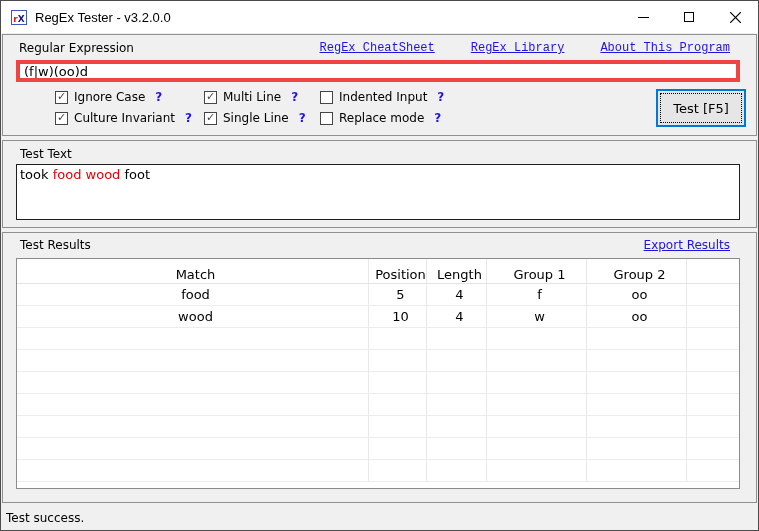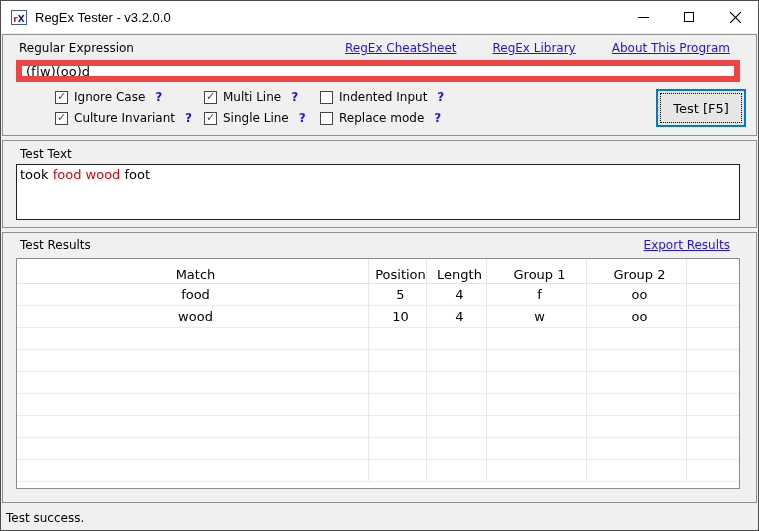--- a/index.html
+++ b/index.html
@@ -21,23 +21,23 @@
   .glyph-max{width:10px;height:10px;border:1px solid #000;}
   
   .panel{position:absolute;left:1px;right:1px;background:#f0f0f0;border:1px solid #8f9092;}
   .panel-regex{top:33px;height:102px;}
   .panel-testtext{top:139px;height:88px;}
   .panel-results{top:231px;height:271px;text-align:center;}
   .panel-label{font-size:12px;color:#000;}
   .link{color:var(--link,#2012e0);text-decoration:underline;cursor:pointer;font-size:12px;}
   
   .rp-row{position:absolute;top:6px;left:16px;right:26px;display:flex;align-items:flex-start;}
-  .rp-row .link{margin-left:36px;white-space:nowrap;}
+  .rp-row .link{margin-left:36px;white-space:nowrap;font-family:Liberation Mono, monospace;}
   .rp-row .link.first{margin-left:auto;}
-  .regex-input{position:absolute;left:13px;right:16px;top:25px;height:22px;border:6px solid #ef4444;background:#fff;
+  .regex-input{position:absolute;left:13px;right:16px;top:25px;height:22px;border:4px solid #ef4444;background:#fff;
     font-family:"DejaVu Sans",sans-serif;font-size:13px;padding:1px 4px;outline:none;}
   .options{position:absolute;inset:0;}
   .opt{position:absolute;display:flex;align-items:center;height:16px;white-space:nowrap;margin-left:40px;}
   .cb{width:13px;height:13px;border:1px solid #454545;background:#fff;display:inline-flex;align-items:center;justify-content:center;margin-right:6px;cursor:pointer;}
   .cb.checked::after{content:"✓";font-size:11px;line-height:1;color:var(--check,#444);margin-top:-1px;}
   .opt-label{font-size:12px;}
   .help{color:var(--help,#2012e0);font-weight:bold;font-size:12px;margin-left:10px;cursor:pointer;text-decoration:none;}
   .btn{position:absolute;display:flex;align-items:center;justify-content:center;font-family:"DejaVu Sans",sans-serif;font-size:13px;cursor:pointer;}
   .btn-copy{left:571px;top:56px;width:76px;height:32px;background:#e2e2e2;border:1px solid #abaaaa;}
   .btn-test{left:653px;top:54px;width:90px;height:38px;background:#e6e6e6;border:2px solid var(--accent,#0078d7);outline:1px dotted #000;outline-offset:-5px;}

